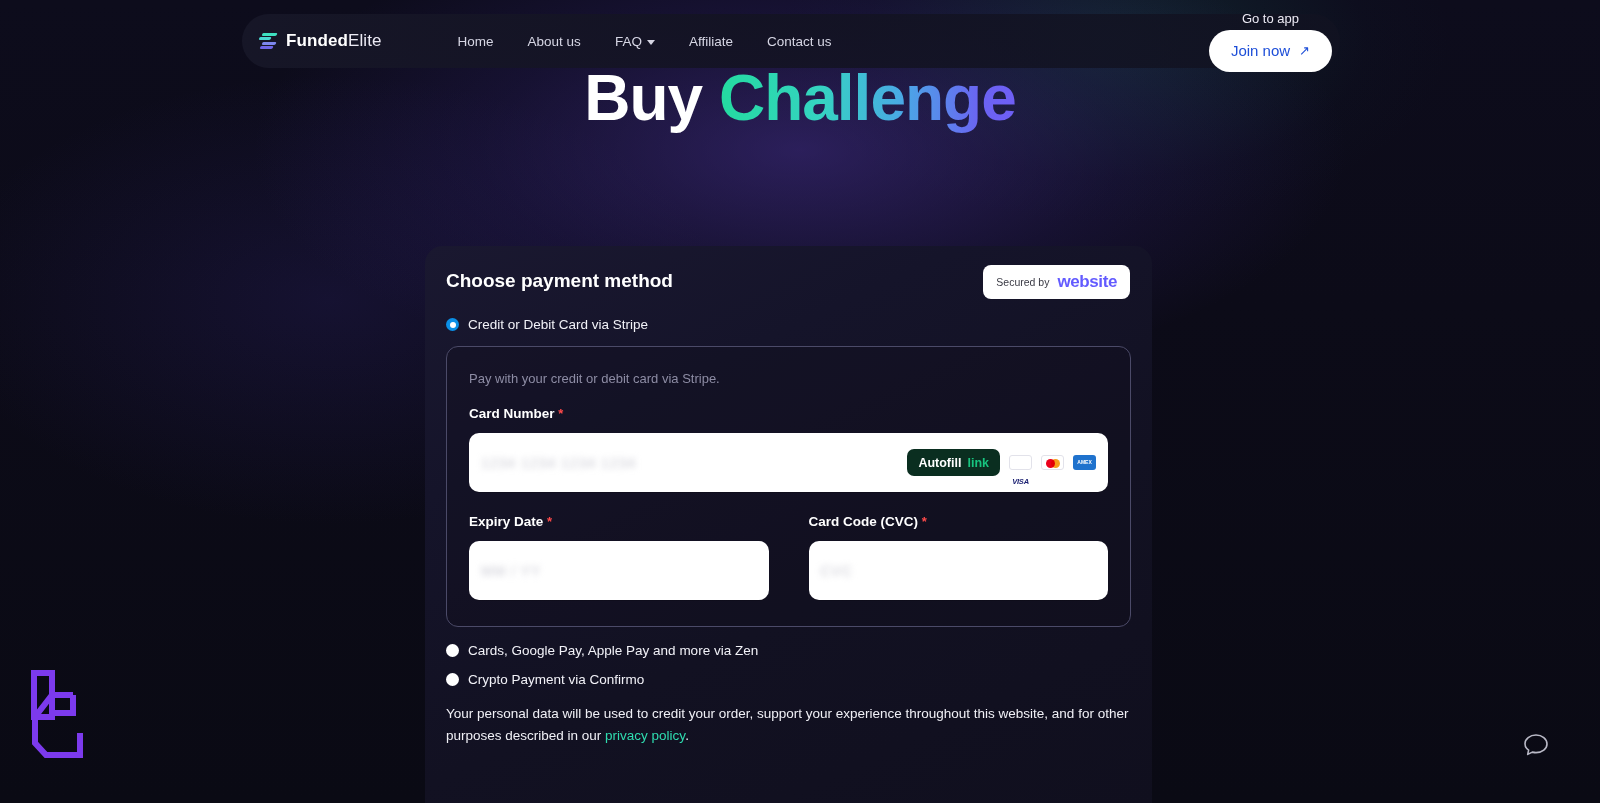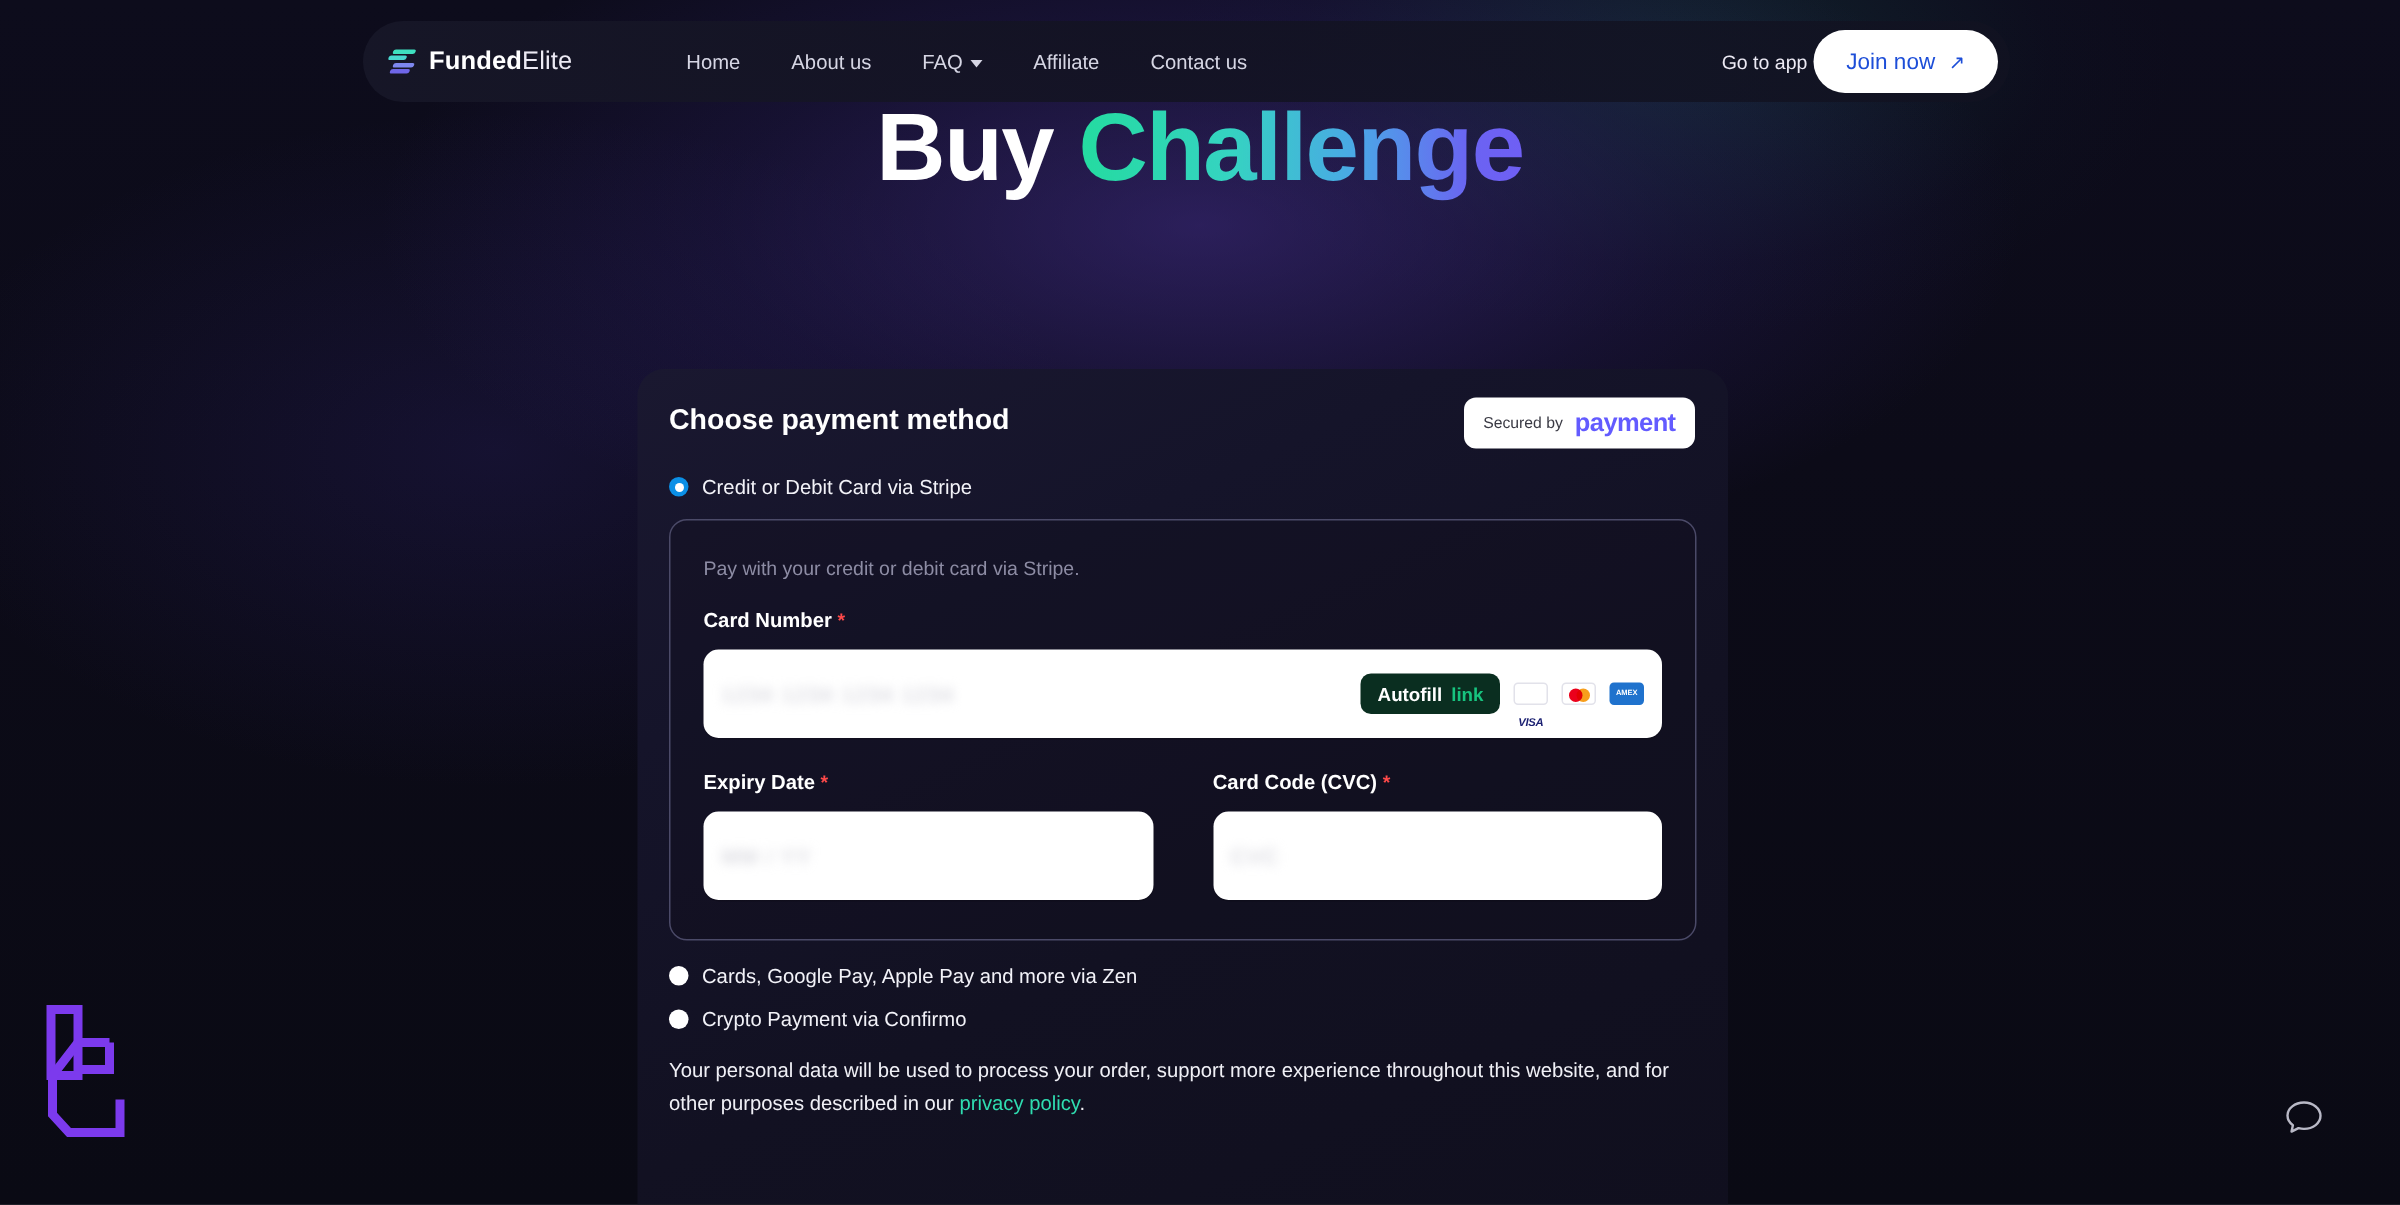--- a/index.html
+++ b/index.html
@@ -45,21 +45,21 @@
   .nav-links { display: flex; align-items: center; gap: 34px; margin-left: 76px; }
   .nav-link {
     font-size: 13.5px; color: #d6d6e4; cursor: pointer;
     display: flex; align-items: center; gap: 5px; white-space: nowrap;
   }
   .caret {
     width: 0; height: 0; border-left: 4px solid transparent;
     border-right: 4px solid transparent; border-top: 5px solid #d6d6e4;
     display: inline-block; margin-top: 2px;
   }
-  .nav-right { margin-left: auto; display: flex; align-items: center; gap: 4px; margin-right: 8px; }
+  .nav-right { margin-left: auto; display: flex; align-items: center; gap: 4px; margin-right: 8px; flex-direction: column; }
   .goto { font-size: 13px; color: #eceaf4; cursor: pointer; white-space: nowrap; }
   .join-btn {
     background: #fff; color: #1d4ed8; border: none;
     border-radius: 24px; height: 42px; padding: 0 22px;
     font-size: 15px; font-family: inherit; cursor: pointer;
     display: flex; align-items: center; gap: 9px; white-space: nowrap;
   }
   .join-arrow { font-size: 13px; line-height: 1; }
 
   
@@ -231,21 +231,21 @@
     <span class="t-challenge">Challenge</span>
   </div>
 
 
   <div class="panel">
 
     <div class="panel-head">
       <div class="panel-title">Choose payment method</div>
       <div class="stripe-badge">
         <span class="sb-secured">Secured by</span>
-        <span class="sb-stripe">payment</span>
+        <span class="sb-stripe">website</span>
       </div>
     </div>
 
     <div class="radio-row" style="margin-top:18px;">
       <span class="radio sel"></span>
       <span class="radio-label">Credit or Debit Card via Stripe</span>
     </div>
 
     <div class="stripe-box">
       <div class="stripe-note">Pay with your credit or debit card via Stripe.</div>
@@ -300,21 +300,21 @@
     <div class="radio-row" style="margin-top:16px;">
       <span class="radio"></span>
       <span class="radio-label">Cards, Google Pay, Apple Pay and more via Zen</span>
     </div>
 
     <div class="radio-row" style="margin-top:14px;">
       <span class="radio"></span>
       <span class="radio-label">Crypto Payment via Confirmo</span>
     </div>
 
-    <div class="consent"><span>Your personal data will be used to process your order, support more experience throughout this website, and for other purposes described in our </span><a>privacy policy</a><span>.</span></div>
+    <div class="consent"><span>Your personal data will be used to credit your order, support your experience throughout this website, and for other purposes described in our </span><a>privacy policy</a><span>.</span></div>
   </div>
 
   <div class="wm">
     <svg viewBox="0 0 66 96" width="66" height="96" fill="none">
       <path d="M6 8 H24 V52 H6 Z" stroke="#7c3aed" stroke-width="6" fill="none"></path>
       <path d="M45 30 H24 L7 52 V78 L18 90 H52 V68" stroke="#7c3aed" stroke-width="6" fill="none" stroke-linejoin="miter"></path>
       <path d="M45 30 V48 H26" stroke="#7c3aed" stroke-width="6" fill="none"></path>
     </svg>
   </div>
 

